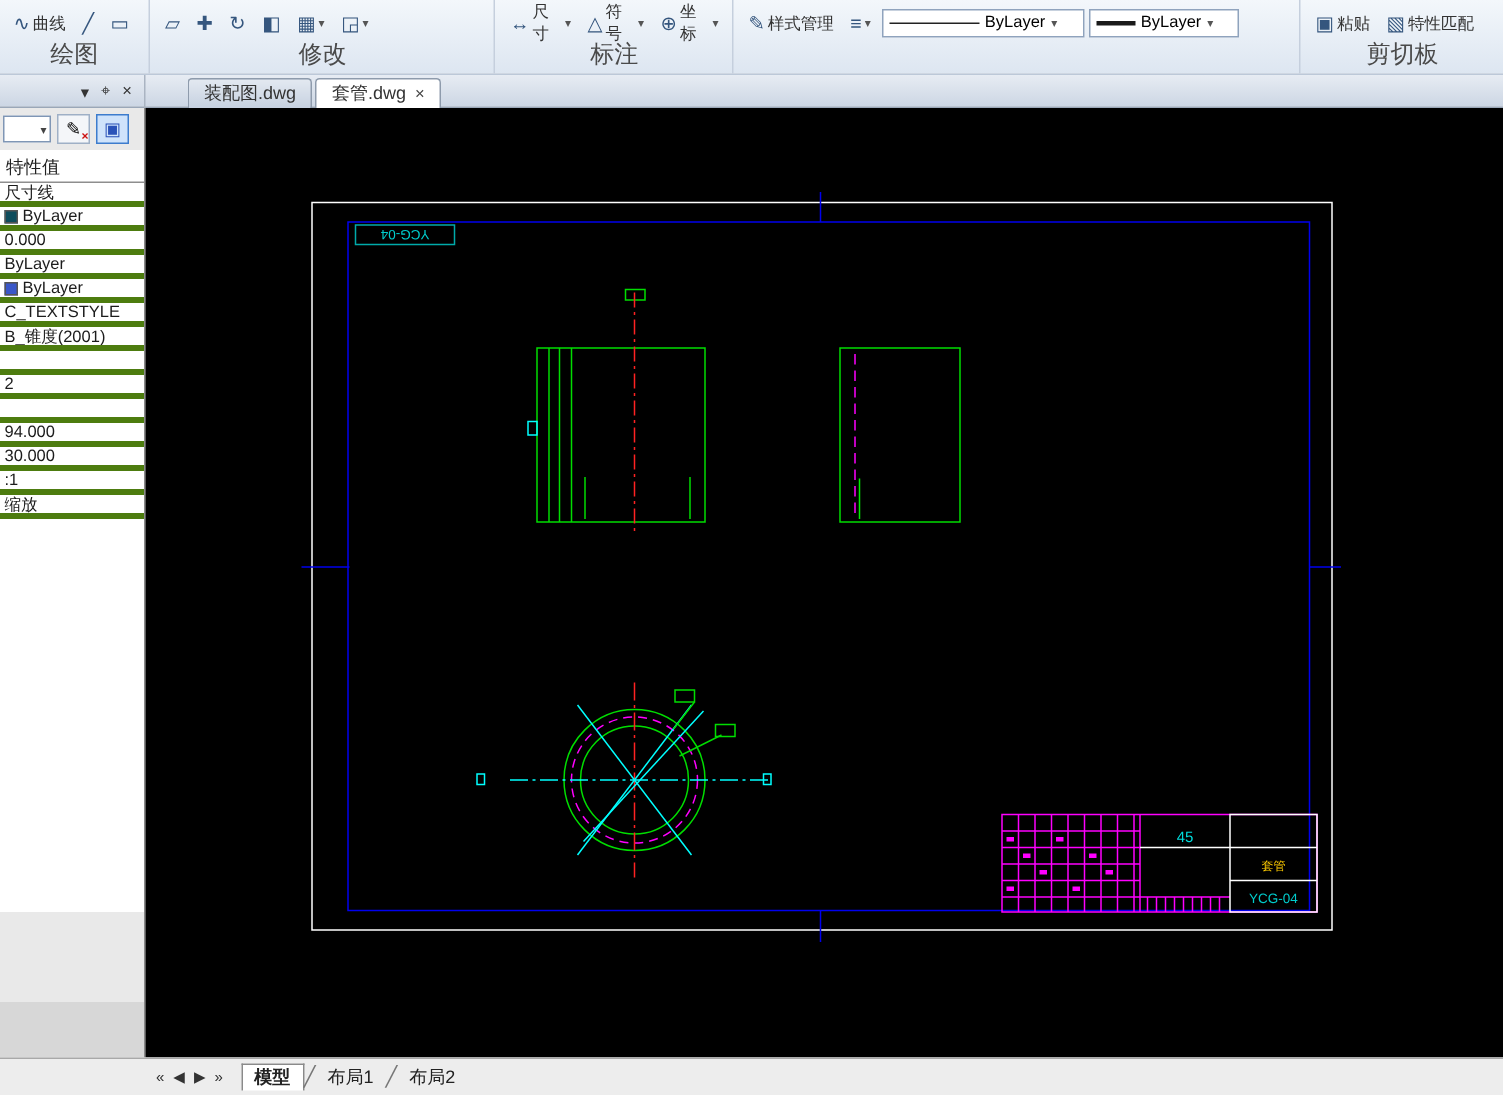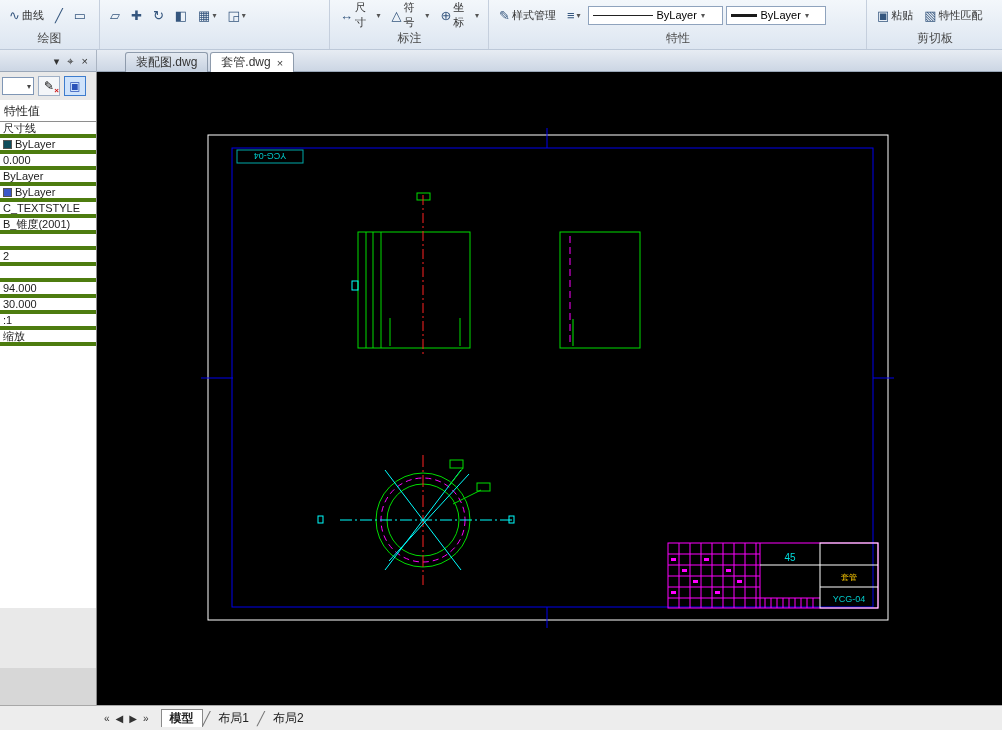--- a/index.html
+++ b/index.html
@@ -7,21 +7,21 @@
   html,body { width:1002px; height:730px; overflow:hidden;
     font-family:"Liberation Sans","DejaVu Sans",sans-serif; font-size:12px; }
   #app { position:relative; width:1002px; height:730px; background:#e8e8e8; }
 
   
   #ribbon { position:absolute; top:0; left:0; width:1002px; height:50px;
     background:linear-gradient(#f3f7fb,#dde6f1); border-bottom:1px solid #bcc8d8; }
   .grp { position:absolute; top:0; height:49px; border-right:1px solid #c5cfdd; }
   .grp-items { display:flex; align-items:center; gap:3px; padding:1px 5px; height:30px; overflow:hidden; }
   .grp-label { position:absolute; bottom:2px; left:0; right:0; text-align:center;
-    font-size:12px; color:#4a4a4a; }
+    font-size:16px; color:#4a4a4a; }
   .rbtn { display:inline-flex; align-items:center; gap:2px; padding:1px 3px;
     font-size:11px; color:#333; border:1px solid transparent; border-radius:2px; background:transparent; cursor:default; }
   .ic { font-size:13px; line-height:13px; color:#35567e; }
   .caret { font-size:8px; color:#555; }
   .combo { display:inline-flex; align-items:center; gap:4px; height:19px;
     border:1px solid #8fa3bd; background:#fff; padding:0 4px; font-size:11px; }
   .line-sample { display:inline-block; width:60px; height:0; border-top:1px solid #222; }
   .color-sample { display:inline-block; width:26px; height:3px; background:#1a1a1a; }
 
   
@@ -108,20 +108,21 @@
           </div>
         <div class="rbtn">
           <span class="ic">▦</span>
           <span class="caret">▾</span>
         </div>
         <div class="rbtn">
           <span class="ic">◲</span>
           <span class="caret">▾</span>
         </div>
       </div>
+      <div class="grp-label">修改</div>
     </div>
 
     <div class="grp" style="left:331px;width:158px;">
       <div class="grp-items">
         <div class="rbtn">
           <span class="ic">↔</span>
           <span>尺寸</span>
           <span class="caret">▾</span>
         </div>
         <div class="rbtn">
@@ -152,21 +153,20 @@
           <span class="line-sample"></span>
           <span>ByLayer</span>
           <span class="caret">▾</span>
         </div>
         <div class="combo" style="width:100px;">
           <span class="color-sample"></span>
           <span>ByLayer</span>
           <span class="caret">▾</span>
         </div>
       </div>
-      <div class="grp-label">特性</div>
     </div>
 
     <div class="grp" style="left:868px;width:134px;border-right:none;">
       <div class="grp-items">
         <div class="rbtn">
           <span class="ic">▣</span>
           <span>粘贴</span>
         </div>
         <div class="rbtn">
           <span class="ic">▧</span>

